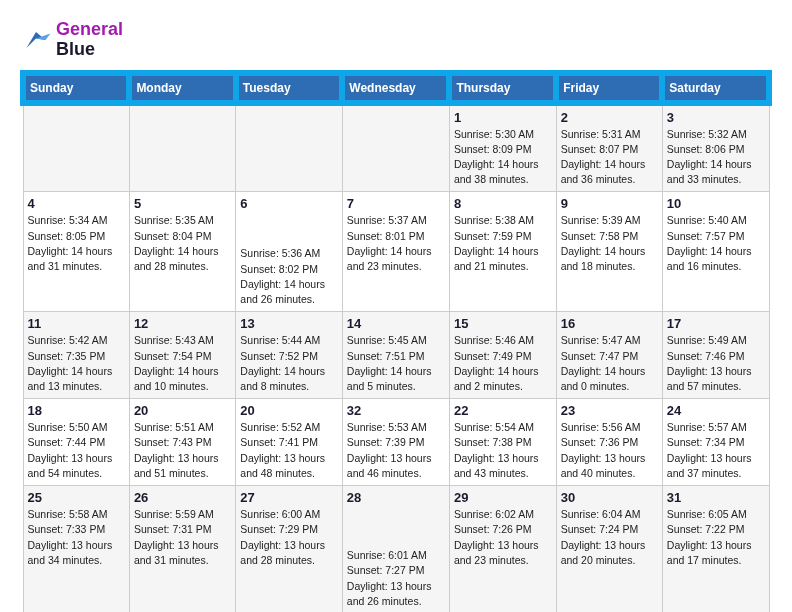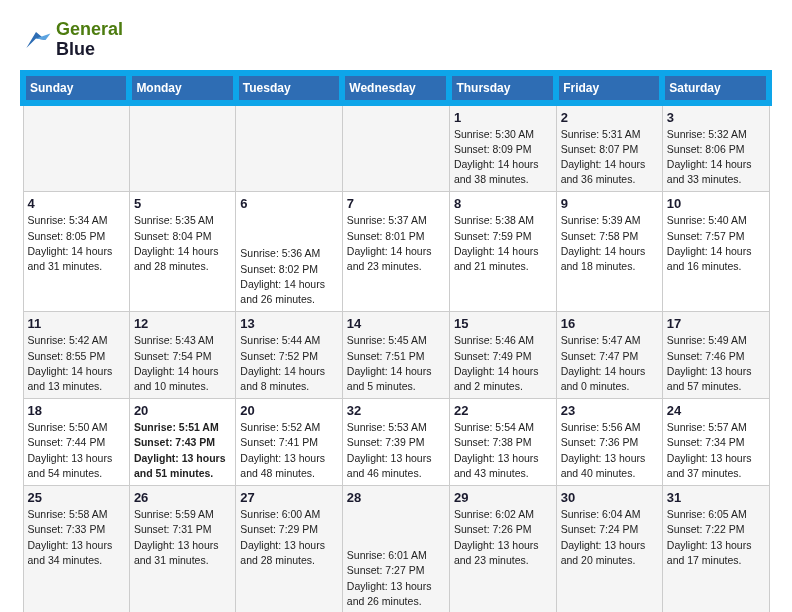--- a/index.html
+++ b/index.html
@@ -21,21 +21,21 @@
       align-items: center;
       gap: 4px;
     }
     .logo-text {
       font-size: 18px;
       font-weight: bold;
       color: #1a1a2e;
       line-height: 1.1;
     }
     .logo-text span {
-      color: #4d7c0f;
+      color: #a21caf;
     }
     .logo-bird {
       width: 32px;
       height: 32px;
     }
     .title-block {
       text-align: right;
     }
     .month-year {
       font-size: 36px;
@@ -201,21 +201,21 @@
           <div class="day-info" style="white-space: pre-line;">Sunrise: 5:40 AM
 Sunset: 7:57 PM
 Daylight: 14 hours
 and 16 minutes.</div>
         </td>
       </tr>
       <tr>
         <td>
           <span class="day-number">11</span>
           <div class="day-info" style="white-space: pre-line;">Sunrise: 5:42 AM
-Sunset: 8:55 PM
+Sunset: 7:35 PM
 Daylight: 14 hours
 and 13 minutes.</div>
         </td>
         <td>
           <span class="day-number">12</span>
           <div class="day-info" style="white-space: pre-line;">Sunrise: 5:43 AM
 Sunset: 7:54 PM
 Daylight: 14 hours
 and 10 minutes.</div>
         </td>
@@ -258,21 +258,21 @@
       <tr>
         <td>
           <span class="day-number">18</span>
           <div class="day-info" style="white-space: pre-line;">Sunrise: 5:50 AM
 Sunset: 7:44 PM
 Daylight: 13 hours
 and 54 minutes.</div>
         </td>
         <td>
           <span class="day-number">20</span>
-          <div class="day-info" style="white-space: pre-line; font-weight: bold;">Sunrise: 5:51 AM
+          <div class="day-info" style="white-space: pre-line;">Sunrise: 5:51 AM
 Sunset: 7:43 PM
 Daylight: 13 hours
 and 51 minutes.</div>
         </td>
         <td>
           <span class="day-number">20</span>
           <div class="day-info" style="white-space: pre-line;">Sunrise: 5:52 AM
 Sunset: 7:41 PM
 Daylight: 13 hours
 and 48 minutes.</div>

